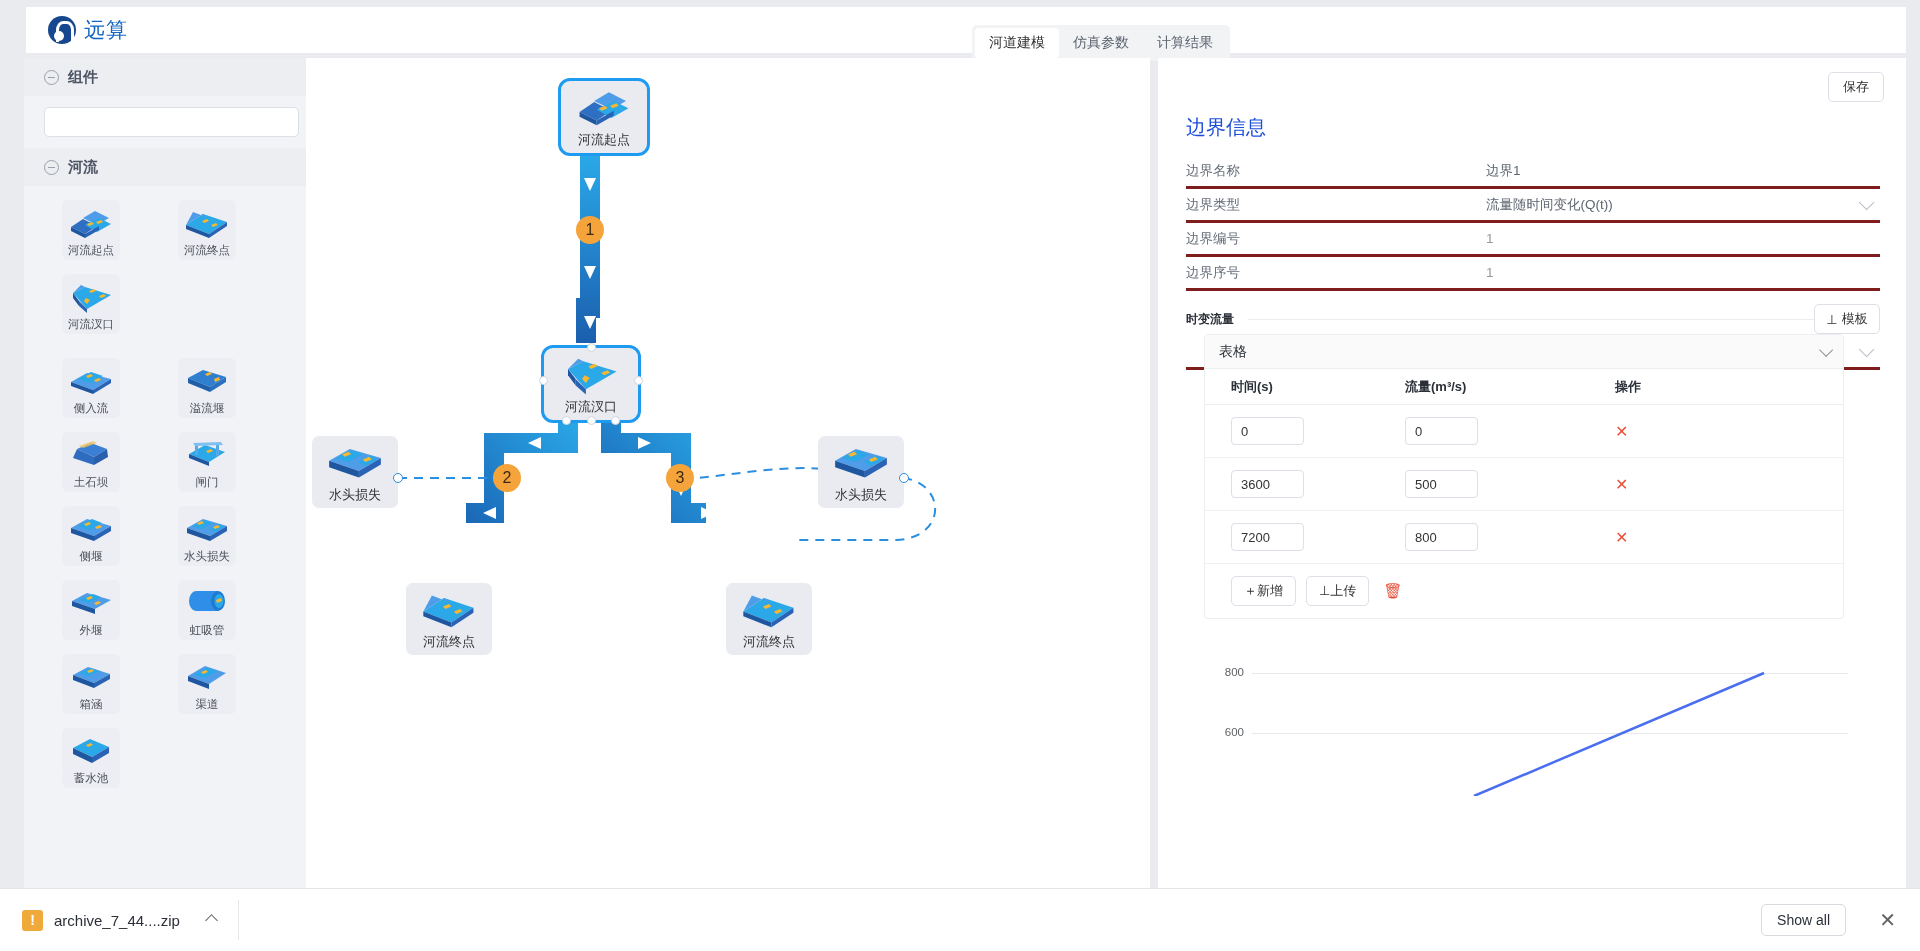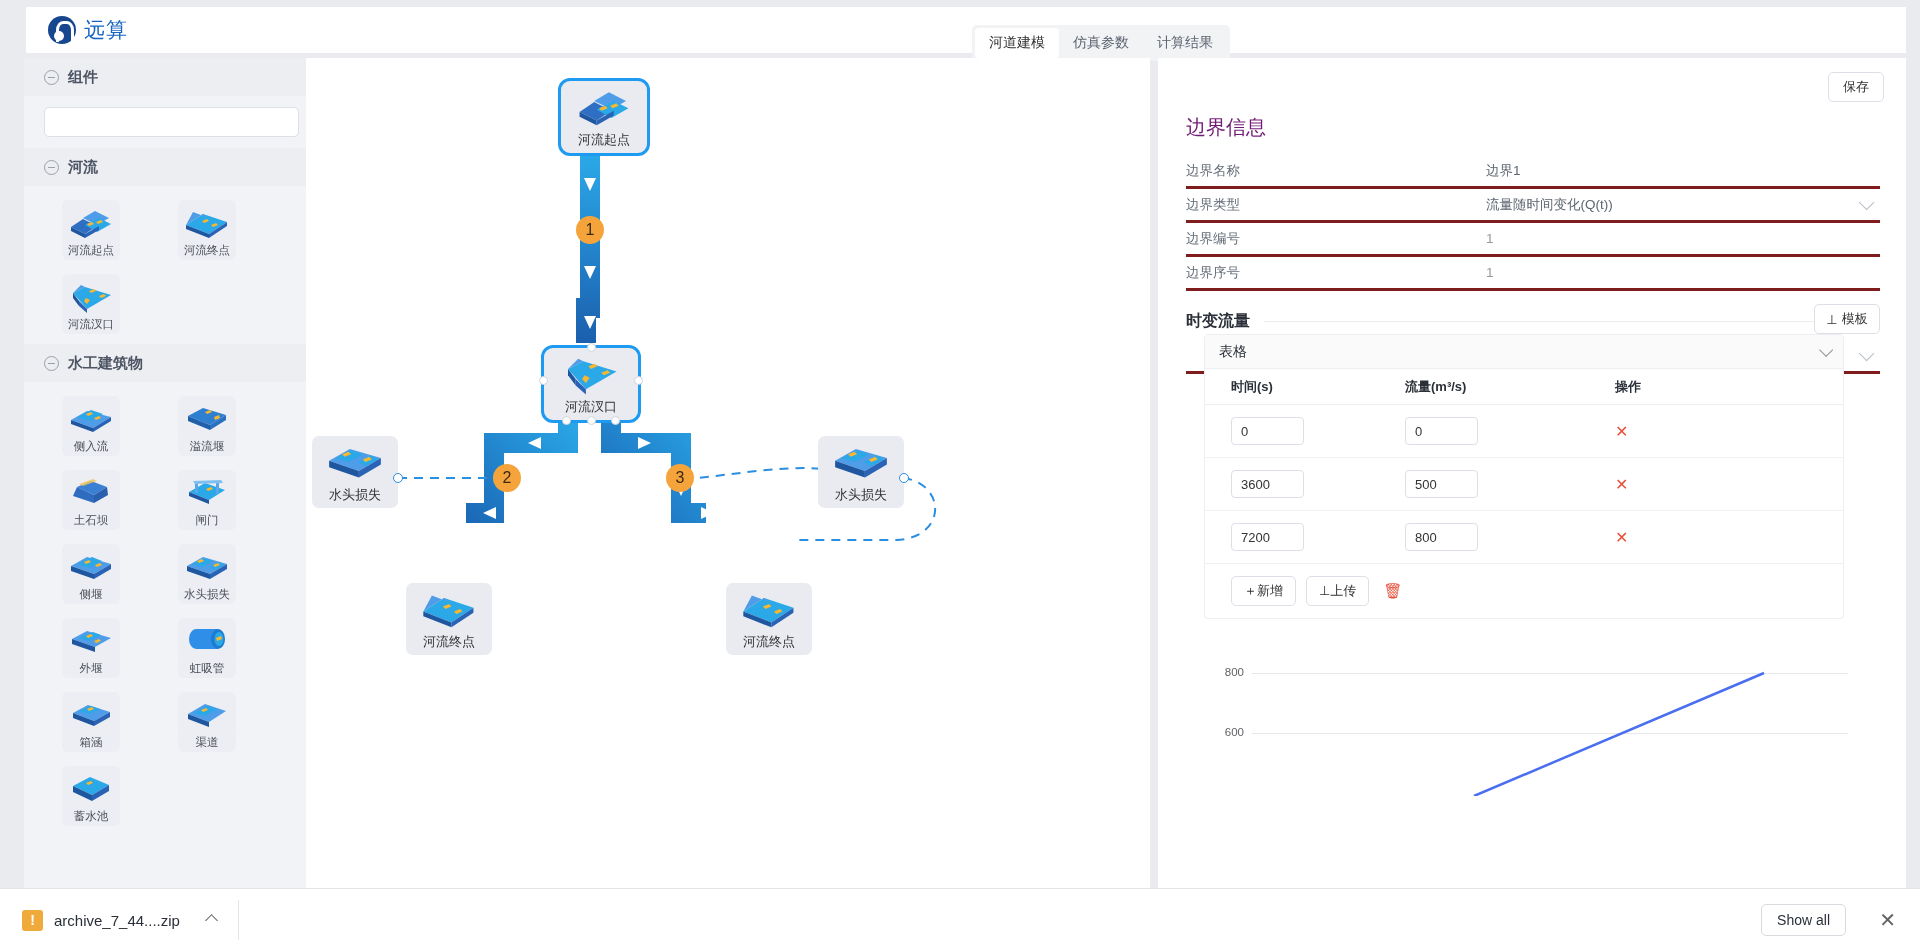--- a/index.html
+++ b/index.html
@@ -97,29 +97,29 @@
   .rightpanel {
     position:absolute; left:1158px; top:58px; width:748px; height:830px;
     background:#ffffff; overflow:hidden;
   }
   .save-btn {
     position:absolute; right:22px; top:14px; width:56px; height:30px;
     border:1px solid #dcdfe6; border-radius:5px; background:#fff;
     font-size:13px; color:#333; display:flex; align-items:center; justify-content:center;
   }
   .rp-body { position:absolute; left:28px; top:56px; width:694px; }
-  .rp-title { font-size:20px; color:#701a75; margin-bottom:14px; }
+  .rp-title { font-size:20px; color:#1d4ed8; margin-bottom:14px; }
   .frow { display:flex; align-items:center; height:34px; border-bottom:3px solid #7f1d1d; }
   .frow .flabel { width:300px; font-size:13.5px; color:#656d78; }
   .frow .fval { flex:1; font-size:13.5px; color:#93999f; }
   .frow .fval.dark { color:#5e6670; }
   .chev { width:11px; height:11px; border-right:1.4px solid #b6bcc4; border-bottom:1.4px solid #b6bcc4;
           transform: rotate(45deg) translateY(-3px); margin-right:10px; flex:none;}
   .sect-title { display:flex; align-items:center; gap:14px; margin:20px 0 8px 0;}
-  .sect-title span { font-size:16px; font-weight:bold; color:#2b3038; white-space:nowrap;}
+  .sect-title span { font-size:12px; font-weight:bold; color:#2b3038; white-space:nowrap;}
   .sect-title .rule { flex:1; height:1px; background:#ebedf0; }
   .frow.indent .flabel { padding-left:22px; }
 
   .tmpl-btn {
     position:absolute; right:26px; top:246px; width:66px; height:30px;
     border:1px solid #dcdfe6; border-radius:5px; background:#fff;
     font-size:13px; color:#333; display:flex; align-items:center; justify-content:center; gap:4px;
   }
   .card {
     position:absolute; left:46px; top:276px; width:640px;
@@ -243,24 +243,20 @@
               <polygon points="32,17 37,15 39,17 34,19" fill="#f7b731"></polygon>
               <polygon points="19,19 23,21 20,25 17,22" fill="#f7b731"></polygon>
             </g>
               </svg>
           </div>
           <div class="pal-label">河流汊口</div>
         </div>
       </div>
     </div>
 
-    <div class="panel-head">
-      <div class="collapse-ico"></div>
-      <span>水工建筑物</span>
-    </div>
     <div class="palette">
       <div class="pal-grid" style="">
         <div class="pal-item">
           <div class="pal-thumb">
             <svg width="48" height="34" viewBox="0 0 48 34">
                 <g>
               <polygon points="4,18 20,9 44,15 26,26" fill="#4f9de8"></polygon>
               <polygon points="10,15 24,8 36,12 24,19" fill="#2aa8e8"></polygon>
               <polygon points="4,18 26,26 26,30 4,22" fill="#1f56a0"></polygon>
               <polygon points="26,26 44,15 44,19 26,30" fill="#2a63b5"></polygon>

